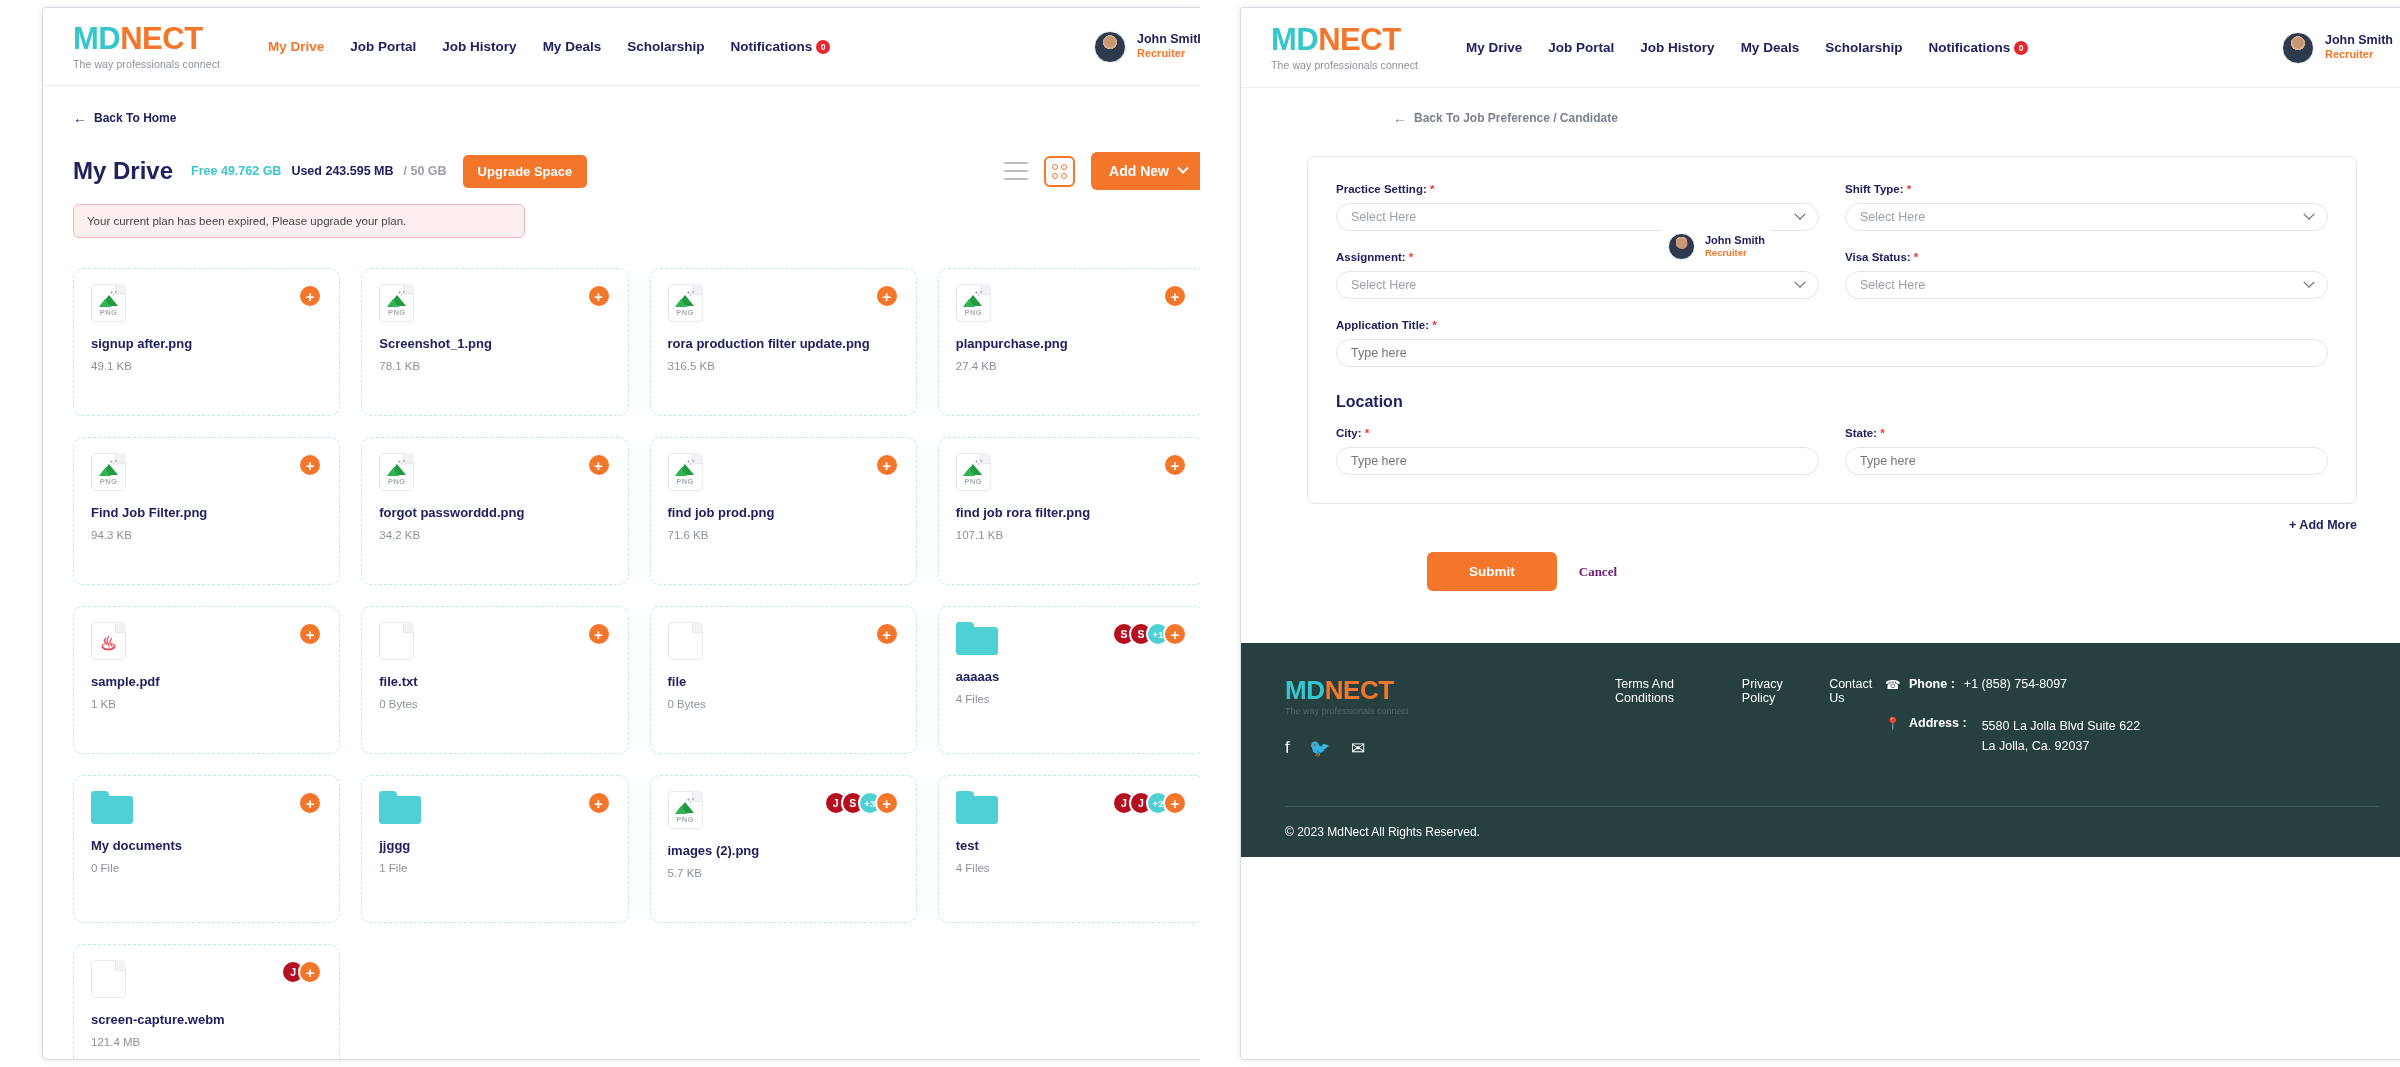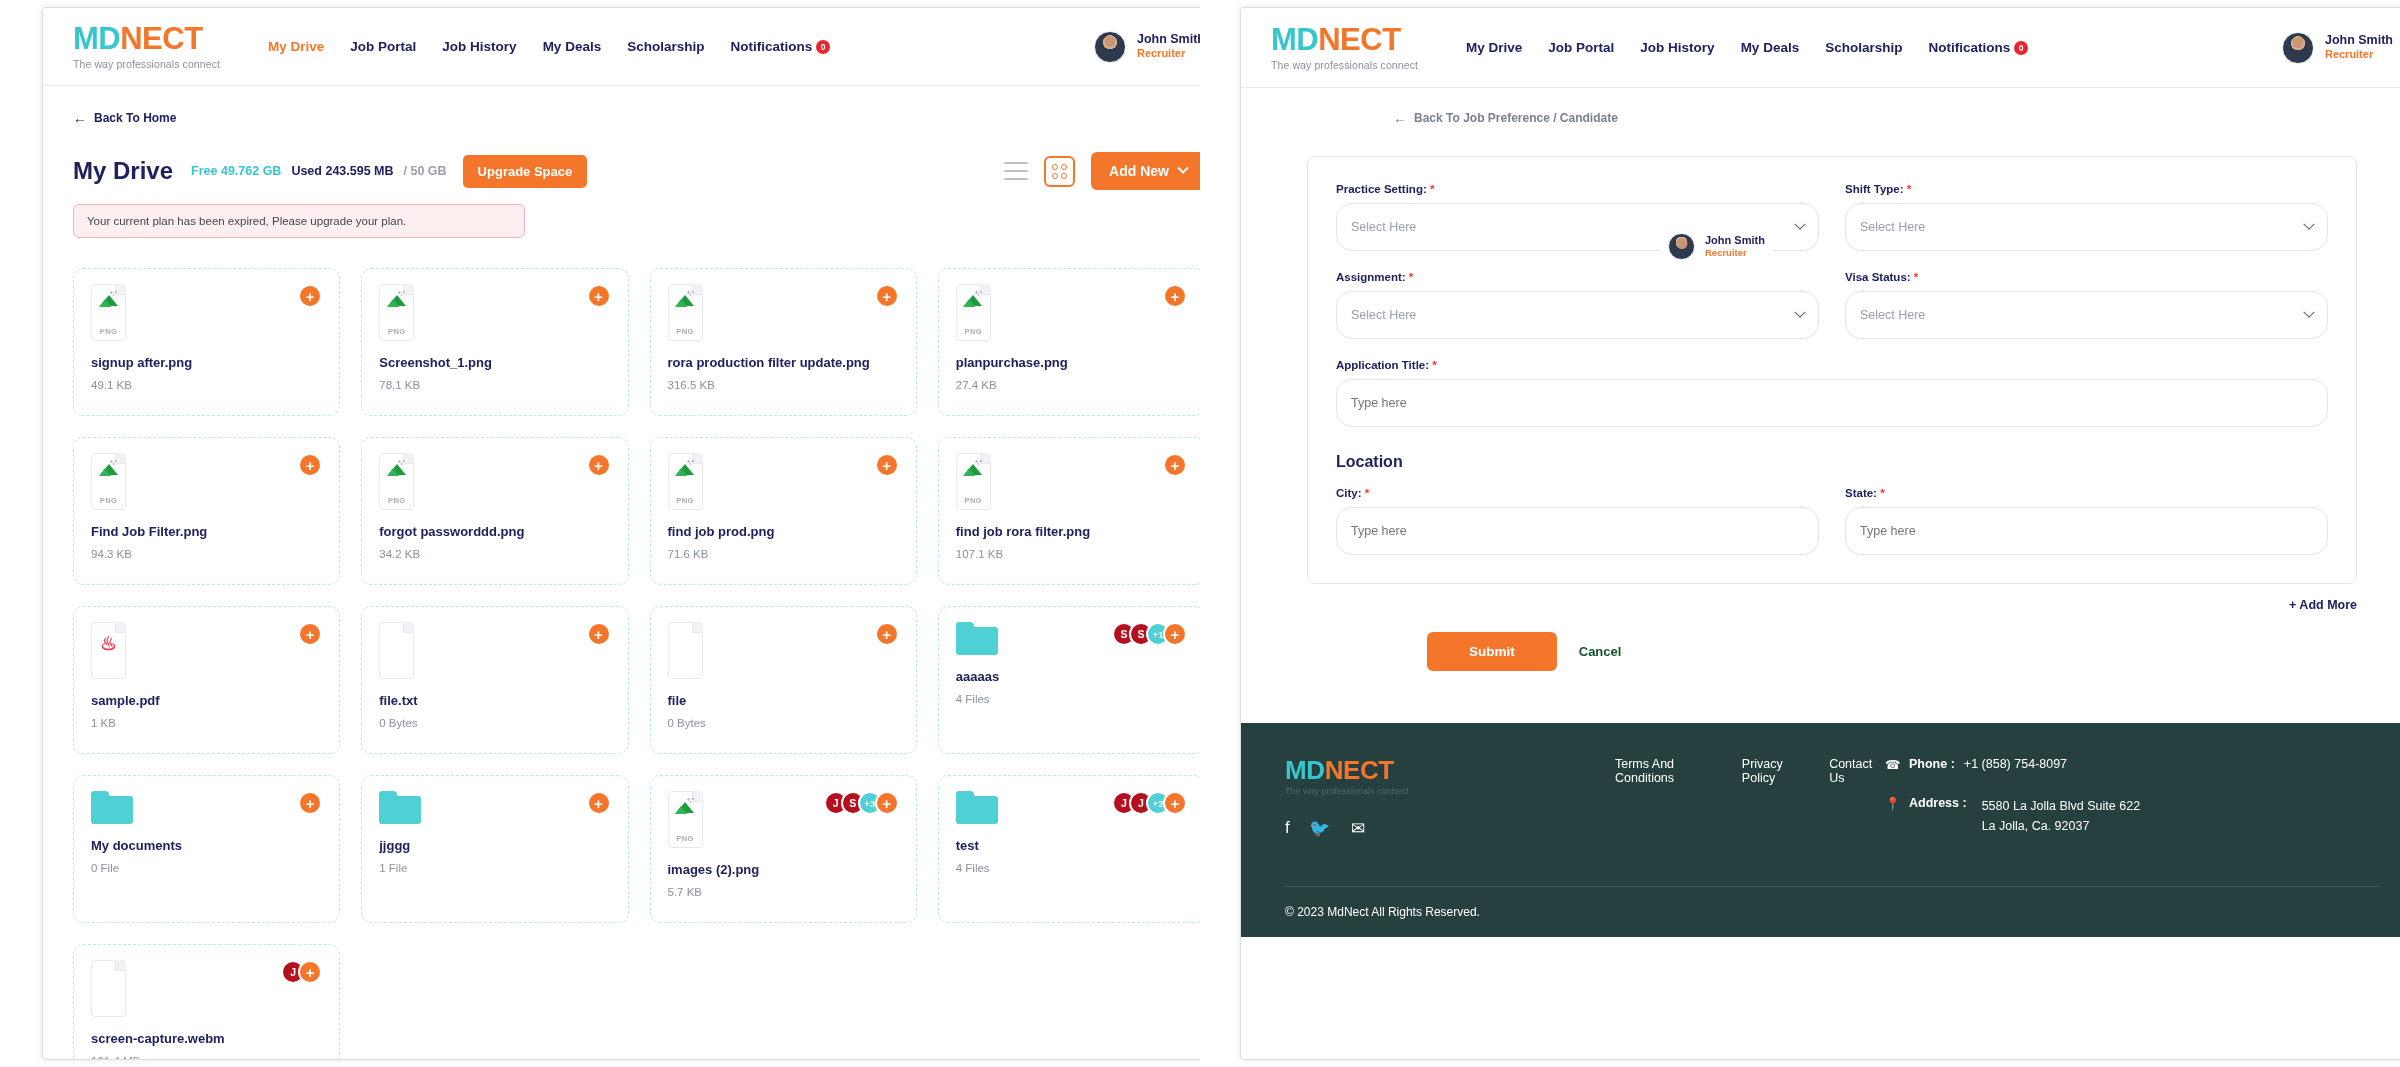--- a/index.html
+++ b/index.html
@@ -104,21 +104,21 @@
     padding: 10px 13px; font-size:11.5px; color:#43464f;
   }
 
   
   .files { margin-top: 30px; display:grid; grid-template-columns: repeat(4, 1fr); gap: 21px 21px; }
   .card {
     border: 1.5px dashed #bfe7ef; border-radius:10px; background:#fff; height: 148px;
     padding: 15px 17px; position:relative; cursor:pointer;
   }
   .card-top { display:flex; align-items:flex-start; justify-content:space-between; }
-  .fileicon { width:35px; height:57px; position:relative; }
+  .fileicon { width:35px; height:38px; position:relative; }
   .fileicon .sheet {
     position:absolute; inset:0; background:#fff; border:1.3px solid #e7e9ee; border-radius:4px;
     border-top-right-radius: 11px;
   }
   .fileicon .fold {
     position:absolute; right:0; top:0; width:11px; height:11px; background:#f0f2f6;
     border-left:1.3px solid #e7e9ee; border-bottom:1.3px solid #e7e9ee;
     border-top-right-radius:4px;
   }
   .fileicon .tag { position:absolute; left:0; right:0; bottom:5px; text-align:center; font-size:7.5px; color:#a7adb8; font-weight:700; letter-spacing:.4px;}
@@ -192,37 +192,37 @@
   
   .form-wrap { padding: 0 66px; margin-top: 30px; }
   .form-card { border:1px solid #e3e6ec; border-radius:8px; background:#fff; }
   .form-head { padding: 20px 28px; border-bottom:1px solid #e9ecf1; }
   .form-title { font-size:19px; font-weight:700; color:#20215e; }
   .form-body { padding: 26px 28px 22px 28px; position:relative; }
   .row2 { display:grid; grid-template-columns: 1fr 1fr; gap: 26px; margin-bottom: 20px; }
   .fld-label { font-size:11.5px; font-weight:700; color:#20215e; margin-bottom:8px; }
   .req { color:#ff2d2d; }
   .ctrl {
-    height: 48px; border:1px solid #e1e4ea; border-radius:16px; background:#fff;
+    height: 28px; border:1px solid #e1e4ea; border-radius:16px; background:#fff;
     display:flex; align-items:center; padding: 0 14px; font-size:12.5px; color:#9aa0ab;
     position:relative; cursor:pointer;
   }
   .ctrl .caret {
     position:absolute; right:14px; width:8px; height:8px;
     border-right:1.8px solid #5b6172; border-bottom:1.8px solid #5b6172;
     transform: rotate(45deg) translate(-2px,-2px);
   }
   .loc-title { font-size:16px; font-weight:700; color:#20215e; margin: 6px 0 16px 0; }
   .addmore { text-align:right; font-size:12.5px; font-weight:700; color:#20215e; cursor:pointer; margin-top: 14px; }
   .actions { display:flex; align-items:center; gap: 22px; margin-top: 20px; padding-left: 120px; }
   .btn-submit {
     background:#f4762a; color:#fff; border:0; border-radius:6px; font-size:13.5px; font-weight:700;
     padding: 12px 42px; cursor:pointer; font-family:inherit;
   }
-  .btn-cancel { background:none; border:0; font-size:13px; font-weight:700; color:#14532d; cursor:pointer; font-family:Liberation Sans, sans-serif; }
+  .btn-cancel { background:none; border:0; font-size:13px; font-weight:700; color:#701a75; cursor:pointer; font-family:Liberation Serif, serif; }
 
   .tooltip-card {
     position:absolute; display:flex; align-items:center; gap:10px;
     background:#fff; padding: 4px 8px; border-radius:6px; z-index: 30;
   }
 </style>
 </head>
 <body>
 
 <div class="stage">

